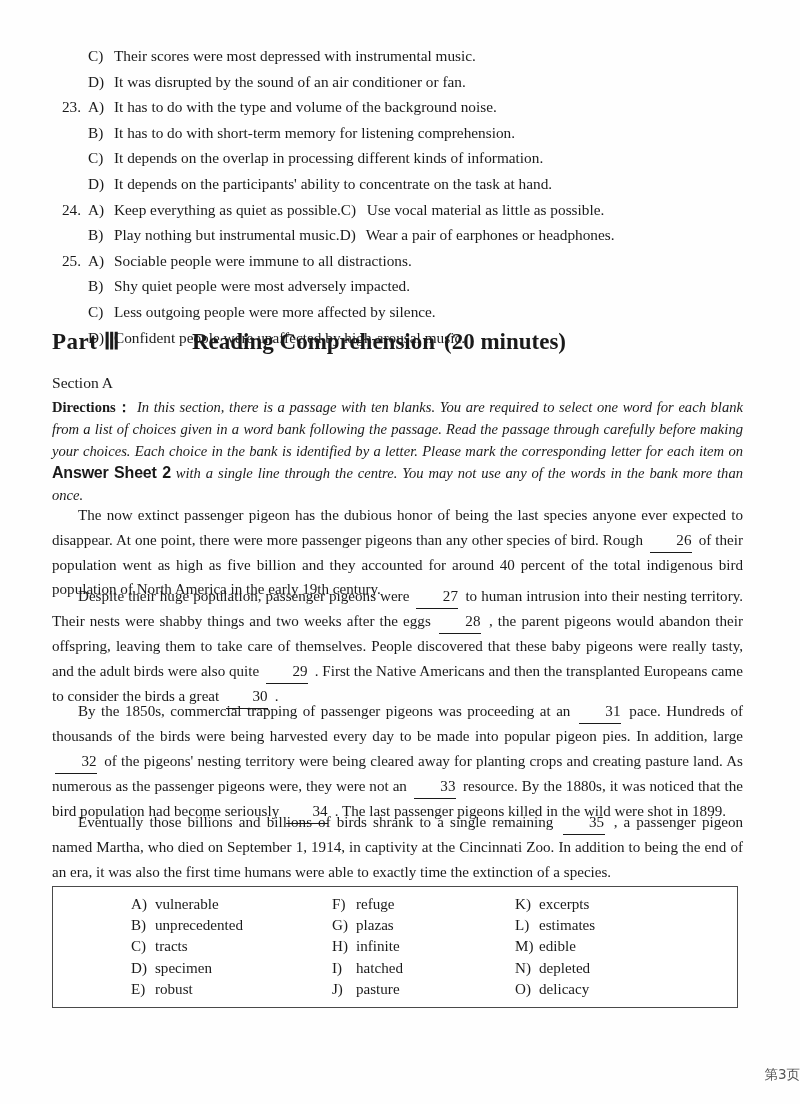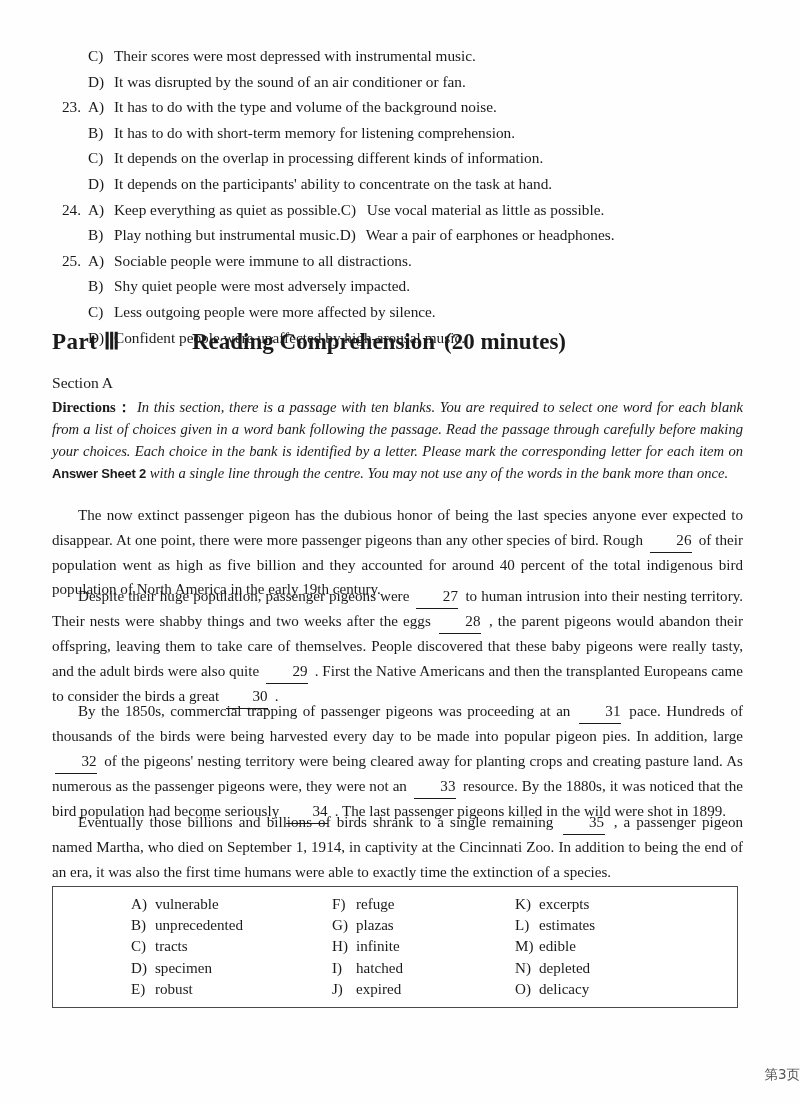--- a/index.html
+++ b/index.html
@@ -99,21 +99,21 @@
   }
   .directions .dir-label {
     font-style: normal;
     font-weight: bold;
     font-family: "Liberation Serif", serif;
   }
   .directions .ans-sheet {
     font-style: normal;
     font-weight: bold;
     font-family: "Liberation Sans", sans-serif;
-    font-size: 13px;
+    font-size: 16px;
     letter-spacing: -0.2px;
   }
 
   
   .passage {
     position: absolute;
     left: 52px;
     width: 691px;
     font-size: 15.1px;
     line-height: 24.6px;
@@ -399,21 +399,21 @@
             <span class="wb-word">depleted</span>
           </span>
         </div>
         <div class="wb-row">
           <span class="wb-cell c1">
             <span class="wb-key">E)</span>
             <span class="wb-word">robust</span>
           </span>
           <span class="wb-cell c2">
             <span class="wb-key">J)</span>
-            <span class="wb-word">expired</span>
+            <span class="wb-word">pasture</span>
           </span>
           <span class="wb-cell c3">
             <span class="wb-key">O)</span>
             <span class="wb-word">delicacy</span>
           </span>
         </div>
       </div>
   </div>
 
   <div class="footer">

